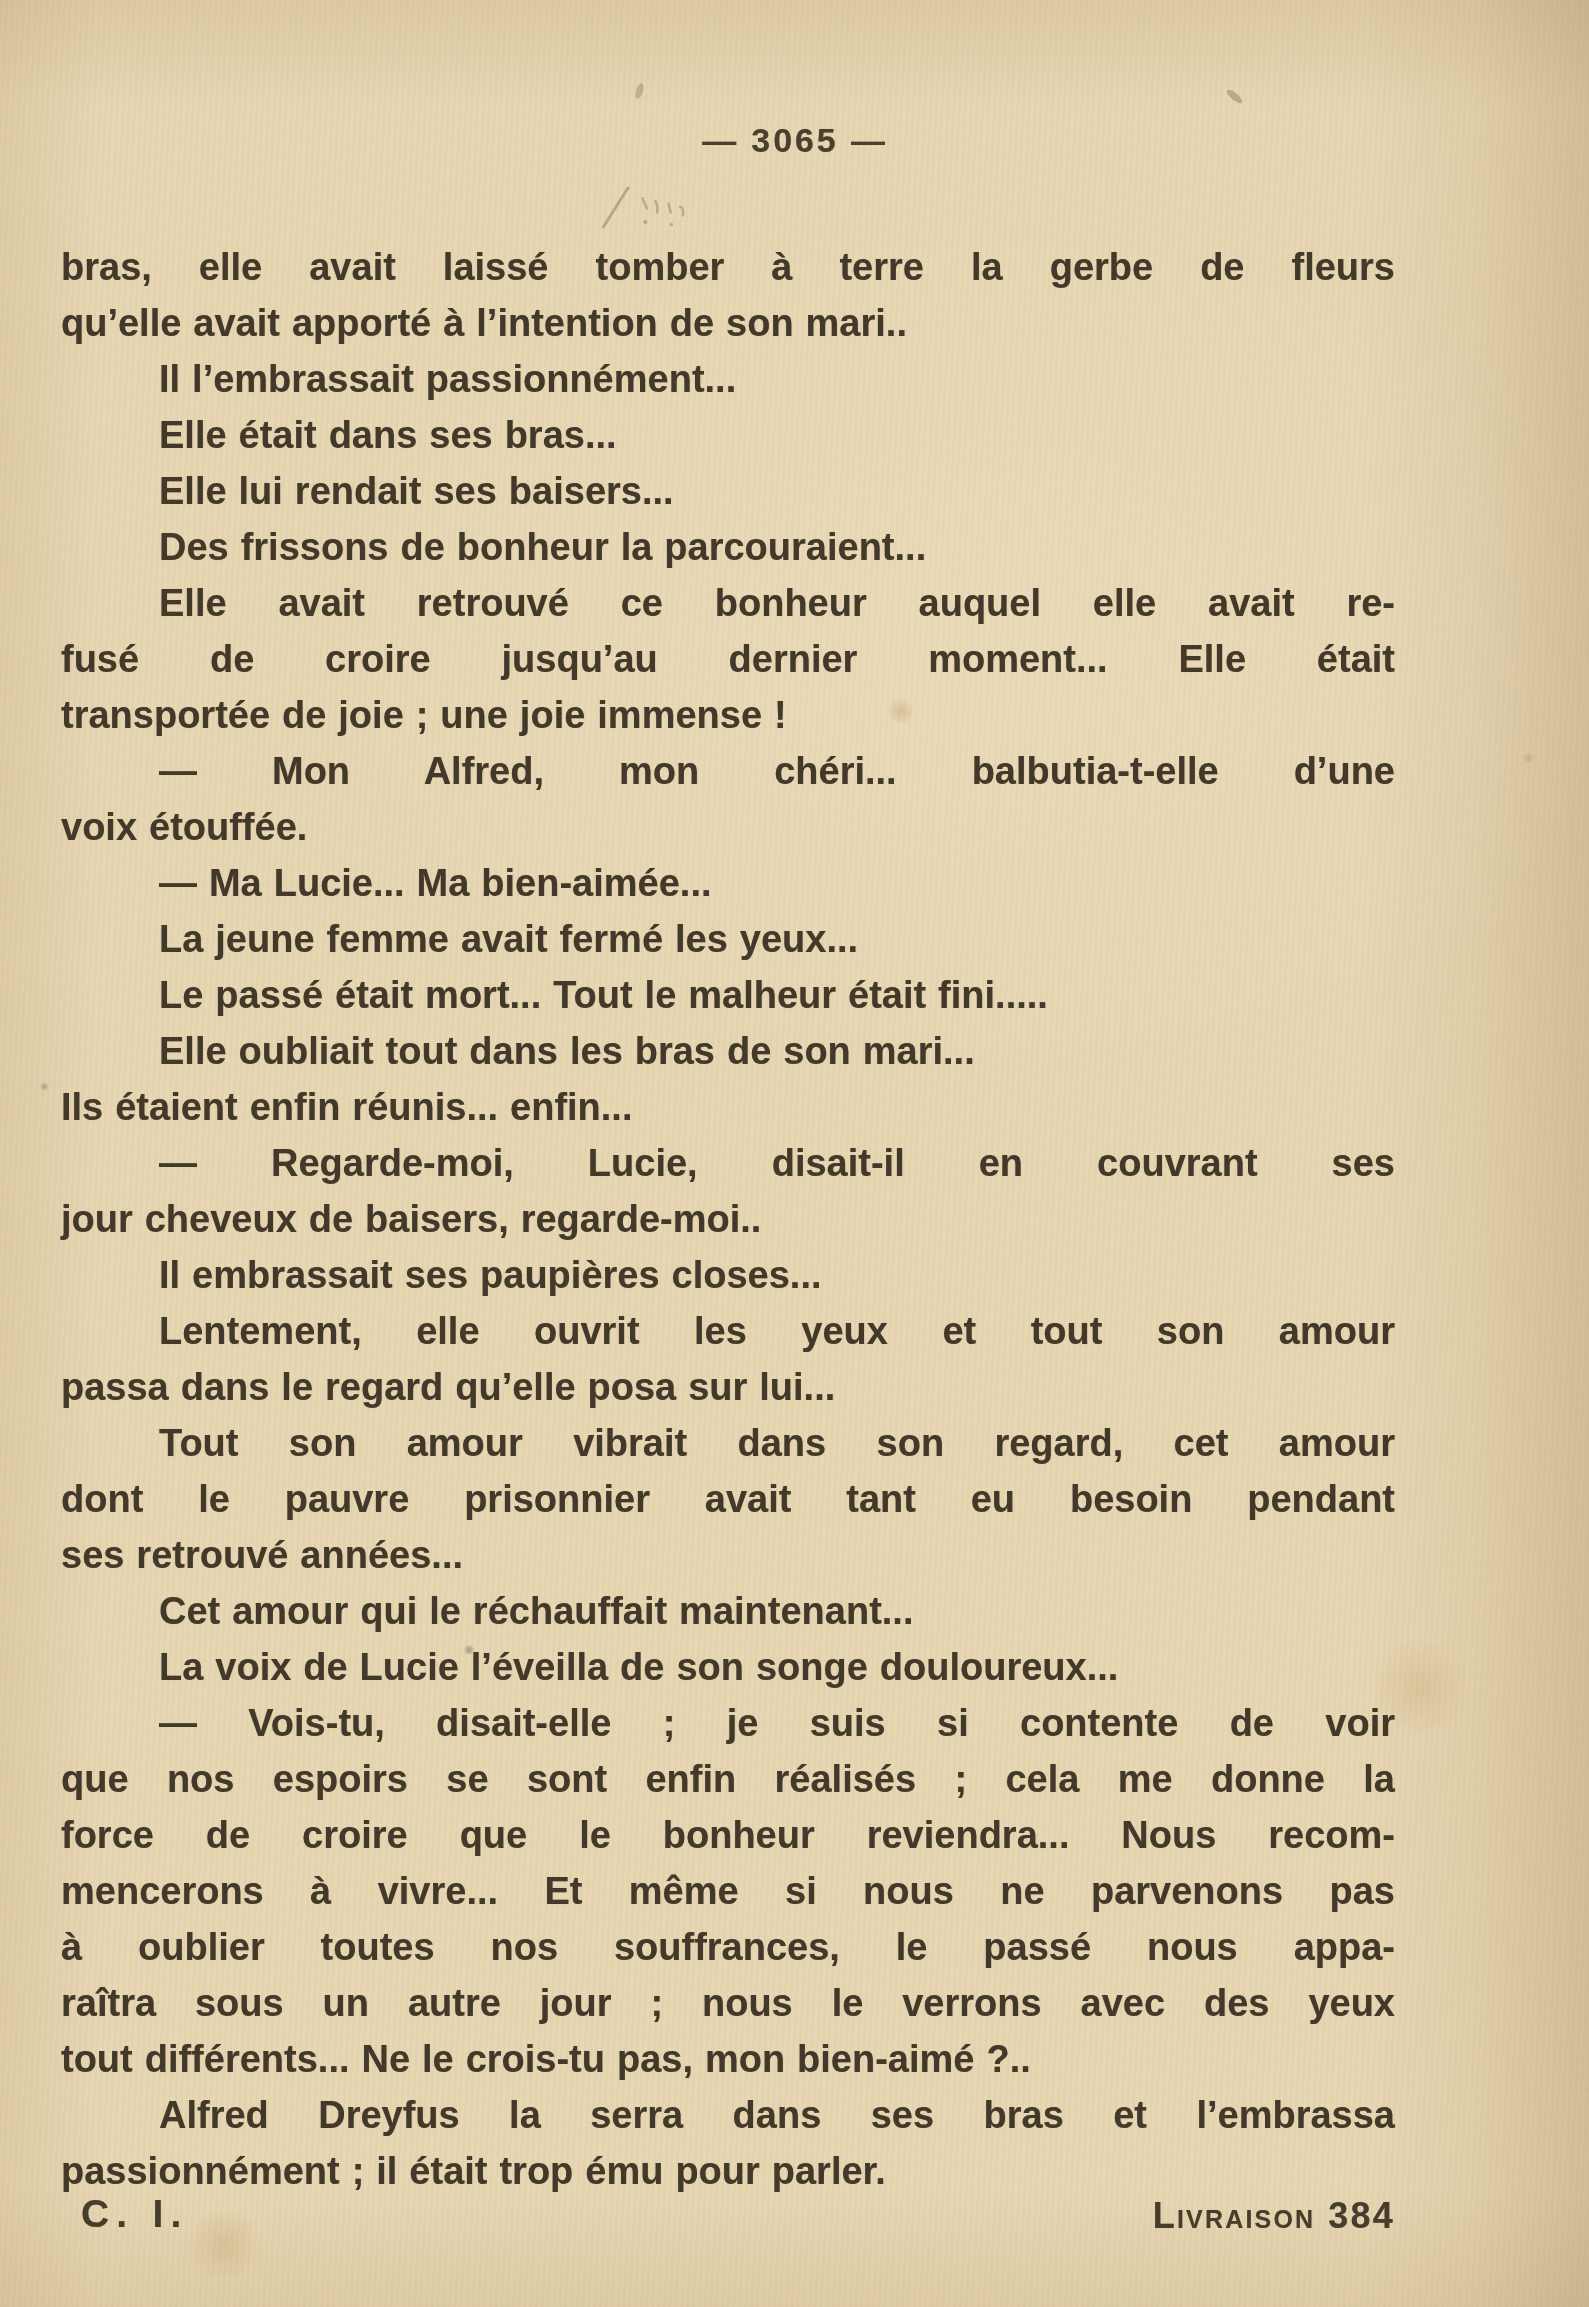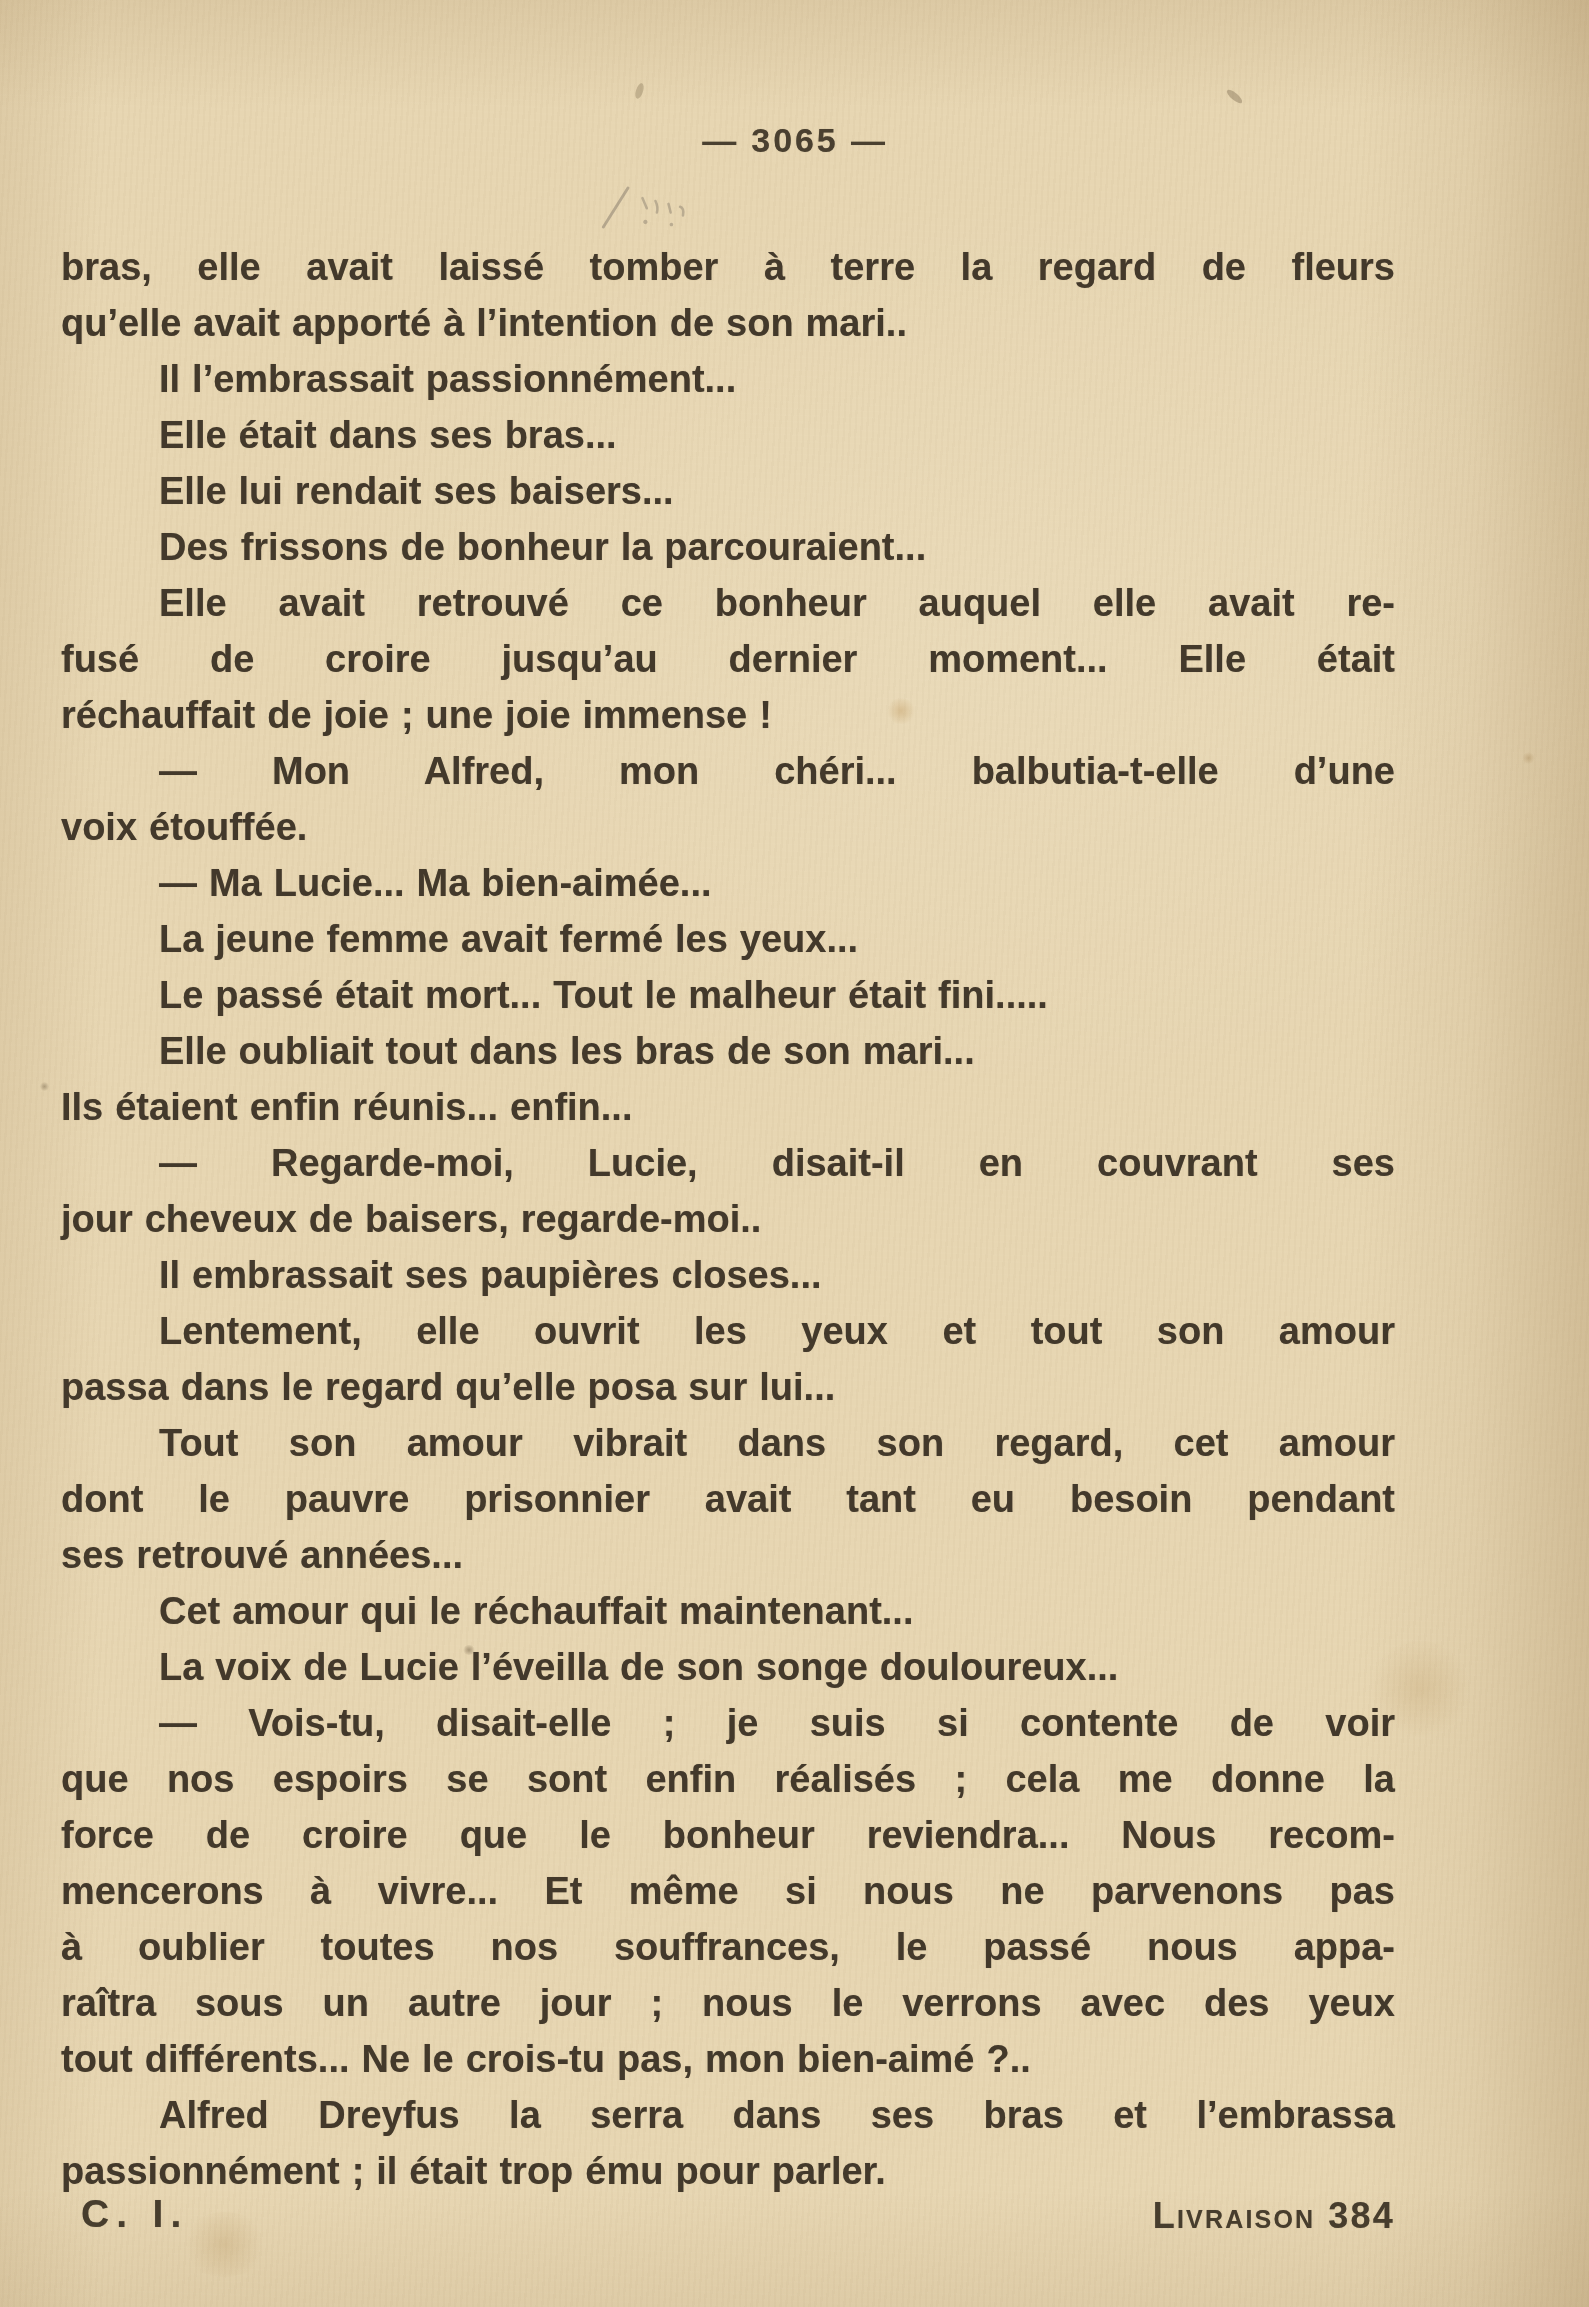--- a/index.html
+++ b/index.html
@@ -83,29 +83,29 @@
     <span class="page-number">— 3065 —</span>
   </div>
 
   <svg class="scribble" width="152" height="51" viewBox="0 0 210 70">
     <path d="M6 62 L40 8" stroke="#8d8170" stroke-width="4" fill="none" stroke-linecap="round"></path>
     <path d="M60 22 l6 14 M78 26 q4 8 2 16 M96 30 l3 12 M112 34 q6 2 4 12" stroke="#968a77" stroke-width="3.5" fill="none" stroke-linecap="round"></path>
     <path d="M64 52 a3 3 0 1 0 .1 0 M100 56 a2.5 2.5 0 1 0 .1 0" fill="#968a77" stroke="none"></path>
   </svg>
 
   <main class="text-block">
-      <div class="line full">bras, elle avait laissé tomber à terre la regard de fleurs</div>
+      <div class="line full">bras, elle avait laissé tomber à terre la gerbe de fleurs</div>
       <div class="line">qu’elle avait apporté à l’intention de son mari..</div>
       <div class="line indent">Il l’embrassait passionnément...</div>
       <div class="line indent">Elle était dans ses bras...</div>
       <div class="line indent">Elle lui rendait ses baisers...</div>
       <div class="line indent">Des frissons de bonheur la parcouraient...</div>
       <div class="line indent full">Elle avait retrouvé ce bonheur auquel elle avait re-</div>
       <div class="line full">fusé de croire jusqu’au dernier moment... Elle était</div>
-      <div class="line">réchauffait de joie ; une joie immense !</div>
+      <div class="line">transportée de joie ; une joie immense !</div>
       <div class="line indent full">— Mon Alfred, mon chéri... balbutia-t-elle d’une</div>
       <div class="line">voix étouffée.</div>
       <div class="line indent">— Ma Lucie... Ma bien-aimée...</div>
       <div class="line indent">La jeune femme avait fermé les yeux...</div>
       <div class="line indent">Le passé était mort... Tout le malheur était fini.....</div>
       <div class="line indent">Elle oubliait tout dans les bras de son mari...</div>
       <div class="line">Ils étaient enfin réunis... enfin...</div>
       <div class="line indent full">— Regarde-moi, Lucie, disait-il en couvrant ses</div>
       <div class="line">jour cheveux de baisers, regarde-moi..</div>
       <div class="line indent">Il embrassait ses paupières closes...</div>

